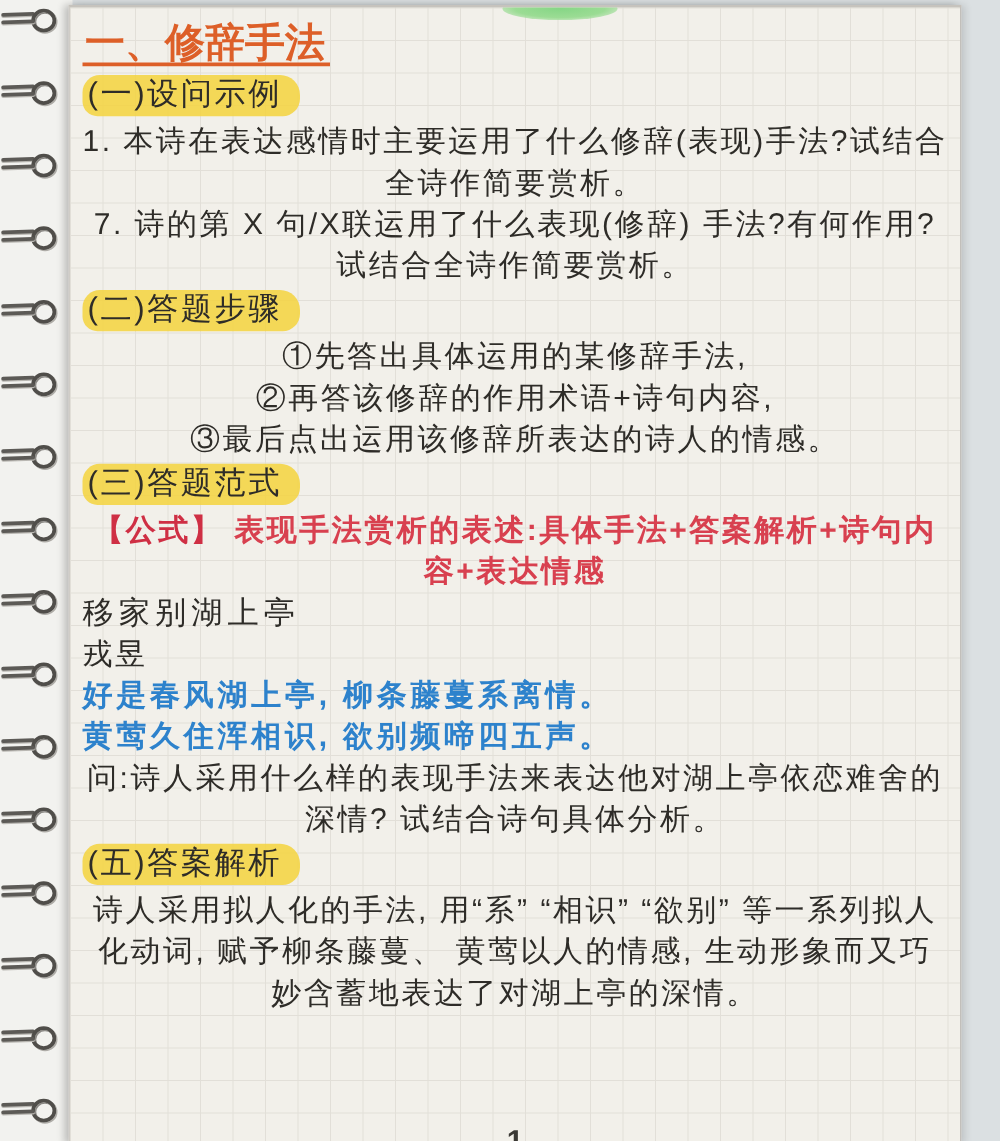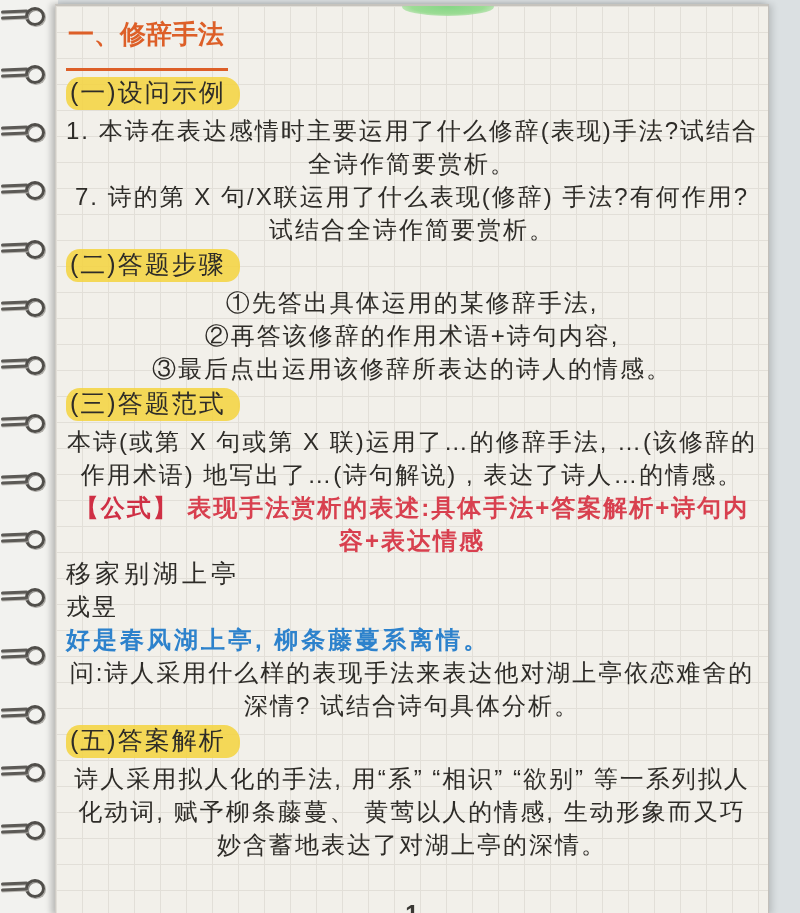--- a/index.html
+++ b/index.html
@@ -29,22 +29,22 @@
       linear-gradient(90deg, #e2dfd8 1px, transparent 1px);
     background-size:26px 26px;
     border-top:2px solid #c6c3bd;border-left:1px solid #cfccc6;border-right:1px solid #c2bfba;
     box-shadow:-4px 0 6px rgba(0,0,0,0.22), 4px 0 6px rgba(0,0,0,0.12);
   }
   .green-smudge{position:absolute;left:346px;top:-8px;width:92px;height:18px;
     background:radial-gradient(ellipse at center,#86d686 0%,#9bdc94 55%,rgba(155,220,148,0) 100%);
     border-radius:50%;}
   .content{position:relative;padding:8px 10px 0 10px;color:#2e2c28;}
   .ln{margin:0;font-size:24px;line-height:33px;letter-spacing:2px;word-break:break-all;text-align:center;}
-  .h-orange{display:inline-block;color:#dd5f28;font-weight:bold;font-size:26px;
-    border-bottom:3px solid #dd5f28;padding:0 4px 19px 2px;line-height:30px;margin:2px 0 3px 0;}
+  .h-orange{display:inline-block;color:#dd5f28;font-weight:bold;font-size:32px;
+    border-bottom:3px solid #dd5f28;padding:0 4px 1px 2px;line-height:30px;margin:2px 0 3px 0;}
   .hl-row{margin:3px 0 2px 0;line-height:33px;}
   .hl{display:inline-block;background:rgba(244,212,66,0.88);border-radius:14px 16px 14px 12px;
     padding:0 14px 2px 4px;font-size:25px;letter-spacing:2px;color:#2e2c28;line-height:31px;}
   .red{color:#d8404f;font-weight:bold;}
   .red-tag{color:#cf2f44;font-weight:bold;}
   .center{text-align:left;}
   .blue{color:#2d82cc;font-weight:bold;letter-spacing:3px;}
   .poem-title{font-size:25px;letter-spacing:4px;}
   .page-num{position:absolute;bottom:-13px;left:50%;transform:translateX(-50%);
     font-size:24px;color:#3a3834;font-weight:bold;}
@@ -128,31 +128,31 @@
       </div>
 
       <p class="ln">①先答出具体运用的某修辞手法,</p>
       <p class="ln">②再答该修辞的作用术语+诗句内容,</p>
       <p class="ln">③最后点出运用该修辞所表达的诗人的情感。</p>
 
       <div class="hl-row">
         <span class="hl">(三)答题范式</span>
       </div>
 
-      <p class="ln">本诗(或第  X  句或第  X  联)运用了…的修辞手法, …(该修辞的作用术语) 地写出了…(诗句解说) , 表达了诗人…的情感。</p>
 
       <p class="ln">
         <span class="red-tag">【公式】</span>
         <span class="red">表现手法赏析的表述:具体手法+答案解析+诗句内容+表达情感</span>
       </p>
 
 
       <p class="ln center poem-title">移家别湖上亭</p>
       <p class="ln center">戎昱</p>
       <p class="ln center blue">好是春风湖上亭, 柳条藤蔓系离情。</p>
+      <p class="ln center blue">黄莺久住浑相识, 欲别频啼四五声。</p>
 
       <p class="ln">问:诗人采用什么样的表现手法来表达他对湖上亭依恋难舍的深情?  试结合诗句具体分析。</p>
 
       <div class="hl-row">
         <span class="hl">(五)答案解析</span>
       </div>
 
       <p class="ln">诗人采用拟人化的手法,  用“系” “相识” “欲别” 等一系列拟人化动词,  赋予柳条藤蔓、 黄莺以人的情感,  生动形象而又巧妙含蓄地表达了对湖上亭的深情。</p>
 
     </div>

